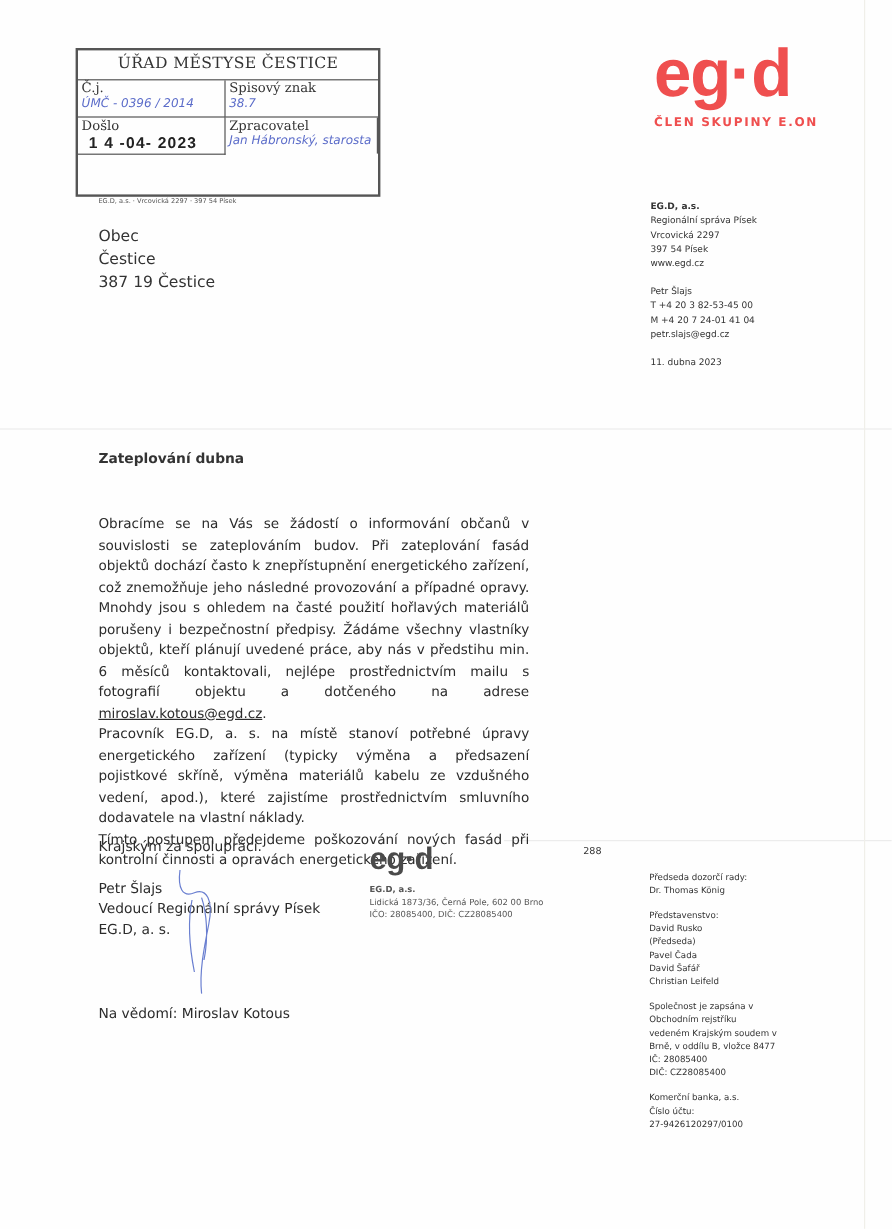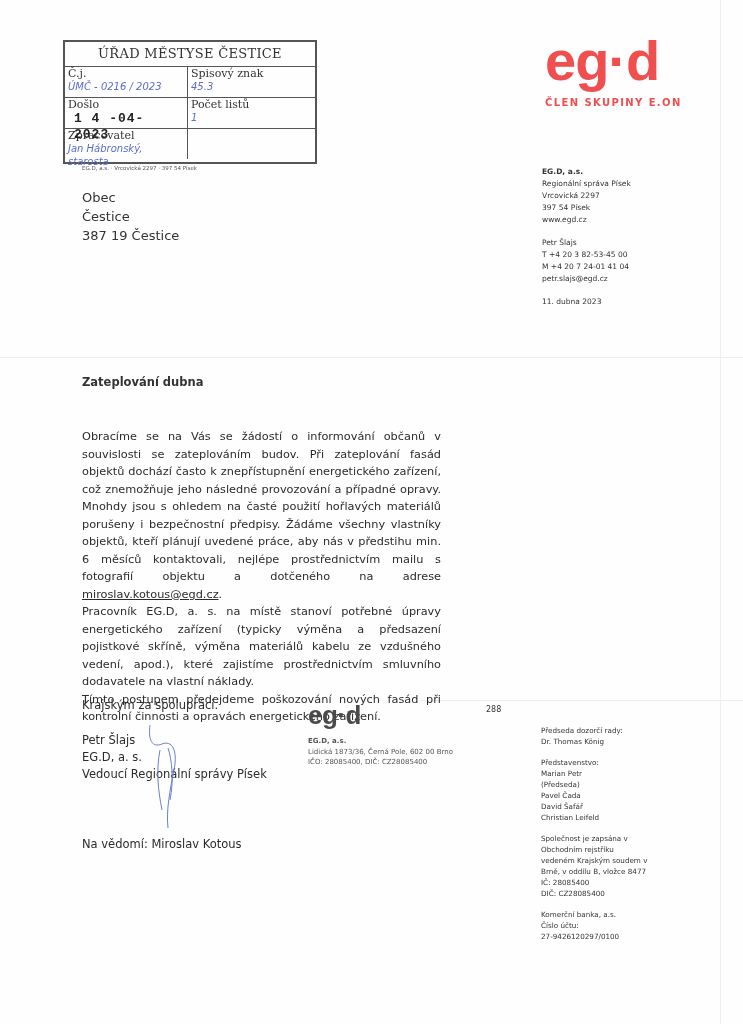--- a/index.html
+++ b/index.html
@@ -20,21 +20,21 @@
   .stamp-title {
     height: 24px; border-bottom: 1px solid #555; text-align: center;
     font-size: 13px; line-height: 24px; letter-spacing: 0.3px;
   }
   .stamp-grid { display: grid; grid-template-columns: 123px 1fr; }
   .cell { border-bottom: 1px solid #555; height: 31px; padding: 1px 3px; box-sizing: border-box; position: relative; }
   .cell.left { border-right: 1px solid #555; }
   .cell.last { border-bottom: none; height: 30px; }
   .cell .lbl { font-size: 11px; line-height: 12px; display: block; }
   .cell .hand { font-family: "DejaVu Sans", sans-serif; font-style: italic; color: #5b6cc9; font-size: 10px; line-height: 13px; display: block; }
-  .cell .date { font-family: Liberation Mono, monospace; color: #222; font-size: 13px; line-height: 16px; display: block; letter-spacing: 1px; padding-left: 6px; font-weight: bold; }
+  .cell .date { font-family: Liberation Sans, sans-serif; color: #222; font-size: 13px; line-height: 16px; display: block; letter-spacing: 1px; padding-left: 6px; font-weight: bold; }
 
   .sender-line { position: absolute; left: 82px; top: 165px; font-size: 5.5px; color: #555; }
 
   .recipient { position: absolute; left: 82px; top: 188px; font-size: 13px; line-height: 19px; color: #333; }
 
   
   .logo { position: absolute; left: 545px; top: 33px; color: #ef4f4f; }
   .logo-mark { font-family: "Liberation Sans", sans-serif; font-weight: bold; font-size: 56px; line-height: 56px; letter-spacing: -1px; }
   .logo-sub { font-size: 10px; font-weight: bold; letter-spacing: 1.4px; margin-top: 8px; }
 
@@ -71,33 +71,29 @@
 
 <div class="fold" style="top:357px;"></div>
 <div class="fold" style="top:700px; left:420px; width:323px;"></div>
 <div class="edge"></div>
 
 <div class="stamp">
   <div class="stamp-title">ÚŘAD MĚSTYSE ČESTICE</div>
   <div class="stamp-grid">
     <div class="cell left">
       <span class="lbl">Č.j.</span>
-      <span class="hand">ÚMČ - 0216 / 2023</span>
+      <span class="hand">ÚMČ - 0396 / 2014</span>
     </div>
     <div class="cell">
       <span class="lbl">Spisový znak</span>
-      <span class="hand">45.3</span>
+      <span class="hand">38.7</span>
     </div>
     <div class="cell left">
       <span class="lbl">Došlo</span>
       <span class="date">1 4 -04- 2023</span>
-    </div>
-    <div class="cell">
-      <span class="lbl">Počet listů</span>
-      <span class="hand">1</span>
     </div>
     <div class="cell left last">
       <span class="lbl">Zpracovatel</span>
       <span class="hand">Jan Hábronský, starosta</span>
     </div>
   </div>
 </div>
 
 <div class="sender-line">EG.D, a.s. · Vrcovická 2297 · 397 54 Písek</div>
 
@@ -132,22 +128,22 @@
 <div class="body-text">
   <p><span>Obracíme se na Vás se žádostí o informování občanů v souvislosti se zateplováním budov. Při zateplování fasád objektů dochází často k znepřístupnění energetického zařízení, což znemožňuje jeho následné provozování a případné opravy. Mnohdy jsou s ohledem na časté použití hořlavých materiálů porušeny i bezpečnostní předpisy. Žádáme všechny vlastníky objektů, kteří plánují uvedené práce, aby nás v předstihu min. 6 měsíců kontaktovali, nejlépe prostřednictvím mailu s fotografií objektu a dotčeného na adrese </span><span class="email">miroslav.kotous@egd.cz</span><span>.</span></p>
   <p>Pracovník EG.D, a. s. na místě stanoví potřebné úpravy energetického zařízení (typicky výměna a předsazení pojistkové skříně, výměna materiálů kabelu ze vzdušného vedení, apod.), které zajistíme prostřednictvím smluvního dodavatele na vlastní náklady.</p>
   <p>Tímto postupem předejdeme poškozování nových fasád při kontrolní činnosti a opravách energetického zařízení.</p>
 </div>
 
 <div class="closing">Krajským za spolupráci.</div>
 
 <div class="sign">
   <div>Petr Šlajs</div>
+  <div>Vedoucí Regionální správy Písek</div>
   <div>EG.D, a. s.</div>
-  <div>Vedoucí Regionální správy Písek</div>
 </div>
 
 <svg class="signature" viewBox="0 0 60 110">
   <path d="M12 5 C 10 20, 14 28, 24 24 C 34 20, 40 30, 36 50 C 32 70, 28 90, 30 108 M22 30 C 18 50, 20 70, 24 90 M30 28 C 34 40, 36 60, 32 80" stroke="#6a7fd0" stroke-width="1" fill="none"></path>
 </svg>
 
 <div class="cc">Na vědomí: Miroslav Kotous</div>
 
 <div class="stamp2">
   <div class="mark">eg·d</div>
@@ -157,21 +153,21 @@
     <div>Lidická 1873/36, Černá Pole, 602 00 Brno</div>
     <div>IČO: 28085400, DIČ: CZ28085400</div>
   </div>
 </div>
 
 <div class="board">
   <div>Předseda dozorčí rady:</div>
   <div>Dr. Thomas König</div>
   <div class="gap"></div>
   <div>Představenstvo:</div>
-  <div>Marian Petr</div>
+  <div>David Rusko</div>
   <div>(Předseda)</div>
   <div>Pavel Čada</div>
   <div>David Šafář</div>
   <div>Christian Leifeld</div>
   <div class="gap"></div>
   <div>Společnost je zapsána v</div>
   <div>Obchodním rejstříku</div>
   <div>vedeném Krajským soudem v</div>
   <div>Brně, v oddílu B, vložce 8477</div>
   <div>IČ: 28085400</div>

